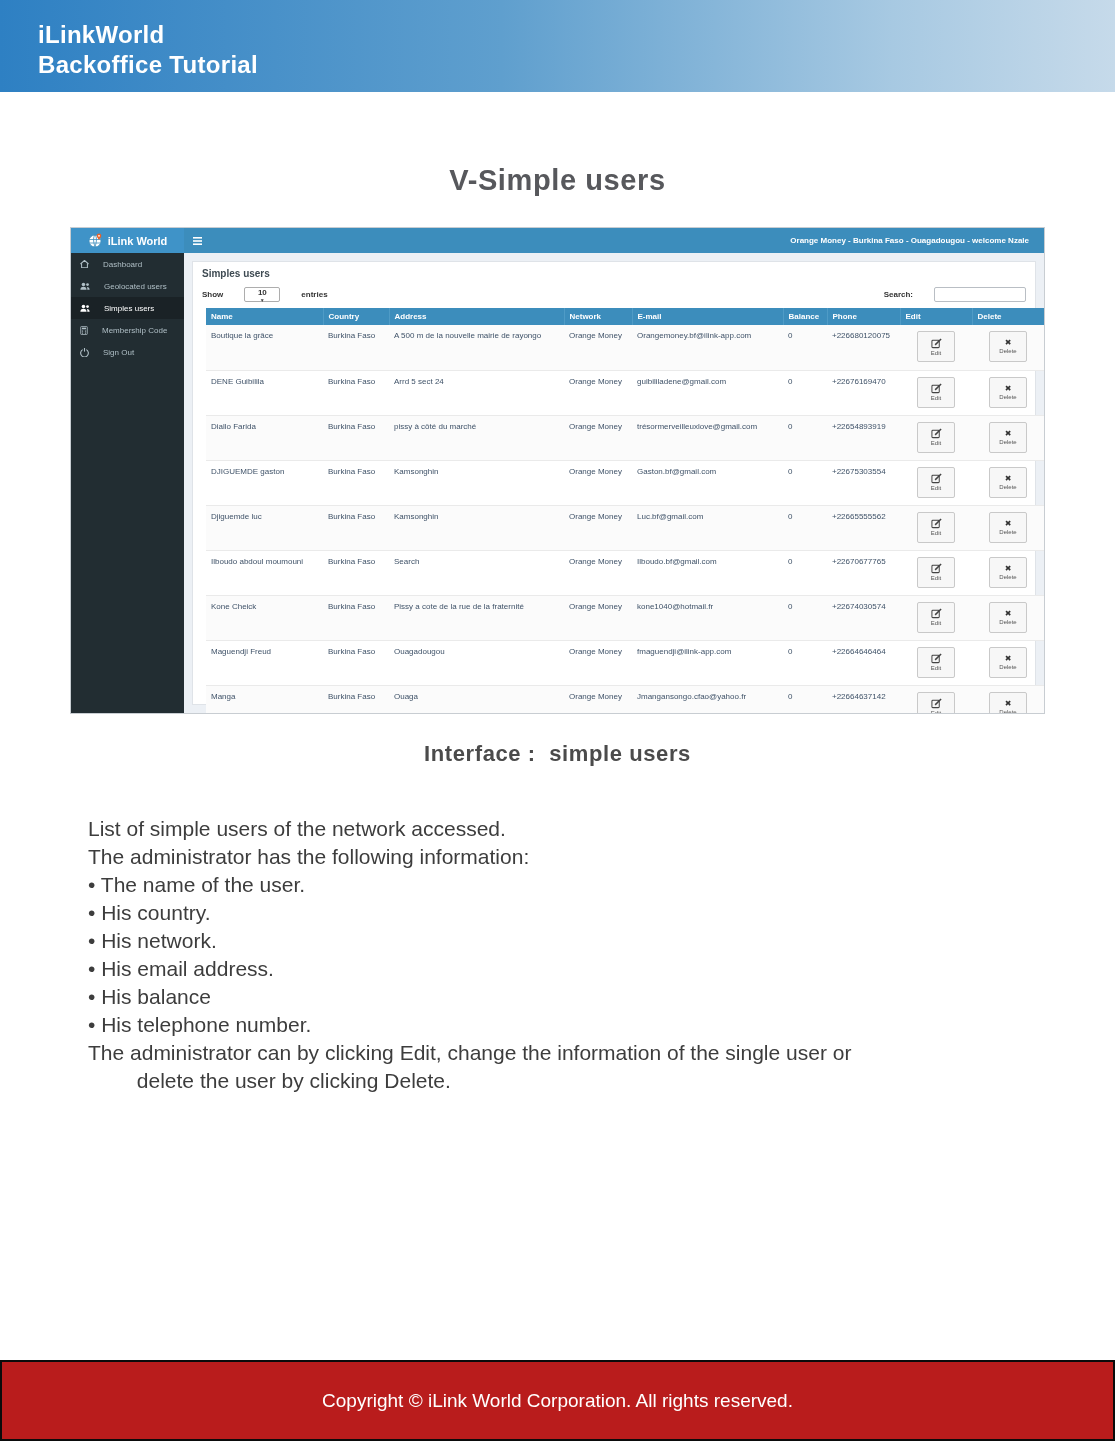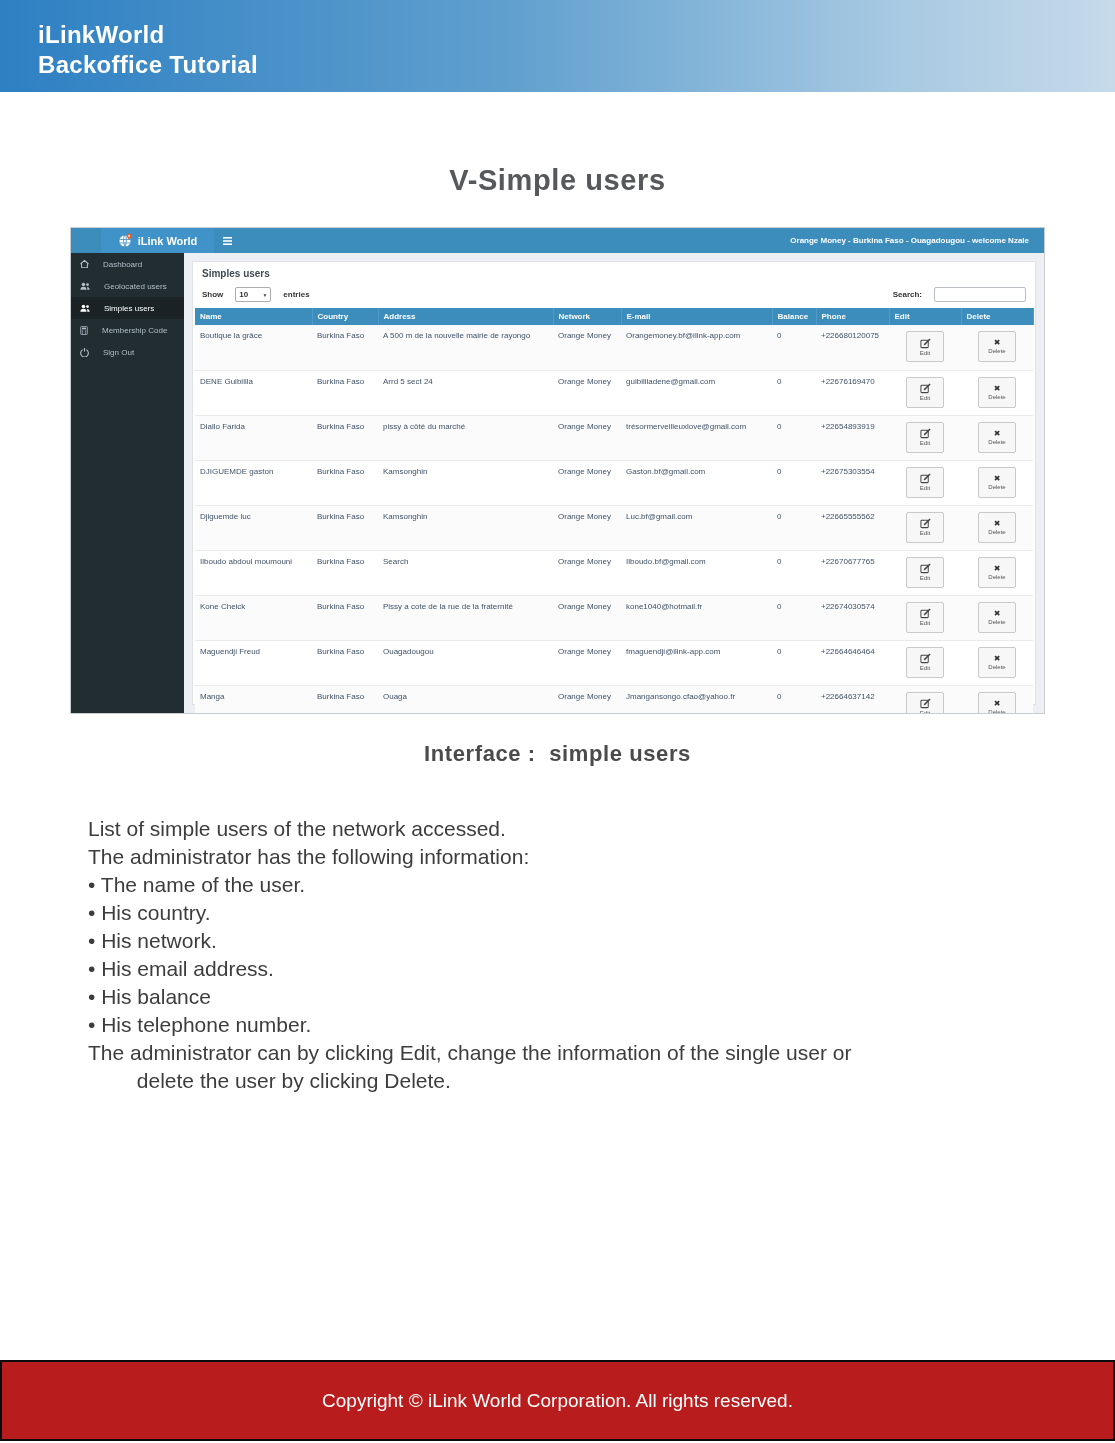--- a/index.html
+++ b/index.html
@@ -33,47 +33,47 @@
 
   
   .shot {
     position:relative; width:975px; height:487px; margin:30px 0 0 70px;
     border:1px solid #c8cdd2; overflow:hidden; background:#ecf0f5;
     font-family:"Liberation Sans", sans-serif;
   }
   .navbar { position:absolute; top:0; left:0; width:100%; height:25px; background:#3c8dbc; display:flex; }
   .navbar .logo {
     width:113px; height:25px; background:#3f93c8; display:flex; align-items:center;
-    justify-content:center; gap:5px; color:#fff; font-weight:700; font-size:11px; flex:0 0 113px;margin-left:30px;
+    justify-content:center; gap:5px; color:#fff; font-weight:700; font-size:11px; flex:0 0 113px;
   }
   .hamburger { width:26px; height:25px; display:flex; align-items:center; justify-content:center; cursor:pointer; }
   .nav-right { margin-left:auto; color:#fff; font-size:8px; font-weight:700; line-height:25px; padding-right:15px; }
 
   .sidebar { position:absolute; top:25px; left:0; width:113px; height:462px; background:#222d32; }
   .side-item {
     height:22px; display:flex; align-items:center; gap:14px; padding-left:9px;
     color:#b0bfc6; font-size:8px; cursor:pointer;
   }
   .side-item.active { background:#1a2226; color:#fff; }
   .side-item svg { flex:0 0 auto; }
 
   .content { position:absolute; top:25px; left:113px; right:0; bottom:0; background:#ecf0f5; padding:8px; }
   .panel { background:#fff; border:1px solid #dfe3e8; height:100%; }
   .panel-title { padding:6px 9px 5px; font-size:10px; font-weight:600; color:#3e4a52; }
   .controls { display:flex; align-items:center; justify-content:space-between; padding:3px 9px 6px; }
-  .ctl-left, .ctl-right { display:flex; align-items:center; gap:12px; font-size:8px; font-weight:700; color:#333; }
+  .ctl-left, .ctl-right { display:flex; align-items:center; gap:21px; font-size:8px; font-weight:700; color:#333; }
   .pagesize {
     width:36px; height:15px; border:1px solid #adadad; border-radius:2px; background:#fff;
     font-size:8px; color:#333; display:flex; align-items:center; justify-content:space-between;
-    padding:0 3px; cursor:pointer;
+    padding:0 3px; cursor:pointer;flex-direction:column;
   }
   .pagesize .caret { font-size:5px; color:#444; }
   .search-box { width:92px; height:15px; border:1px solid #b9bec4; border-radius:2px; background:#fff; font-size:8px; padding:0 3px; }
 
-  table.grid { border-collapse:collapse; table-layout:fixed; width:838px; margin:0 2px; }
+  table.grid { border-collapse:collapse; table-layout:fixed; width:838px; margin:0 13px; }
   .grid th {
     background:#3c8dbc; color:#fff; font-size:8px; font-weight:700; text-align:left;
     padding:4px 5px; border-right:1px solid #4f9bc6; height:17px;
   }
   .grid td {
     font-size:8px; color:#3f5268; vertical-align:top; padding:6px 5px 0;
     border-bottom:1px solid #eaeaea; height:45px; overflow:hidden; white-space:nowrap;
   }
   .grid tr:nth-child(odd) td { background:#fbfbfb; }
   .grid td.btn-cell { padding-top:6px; text-align:center; }

